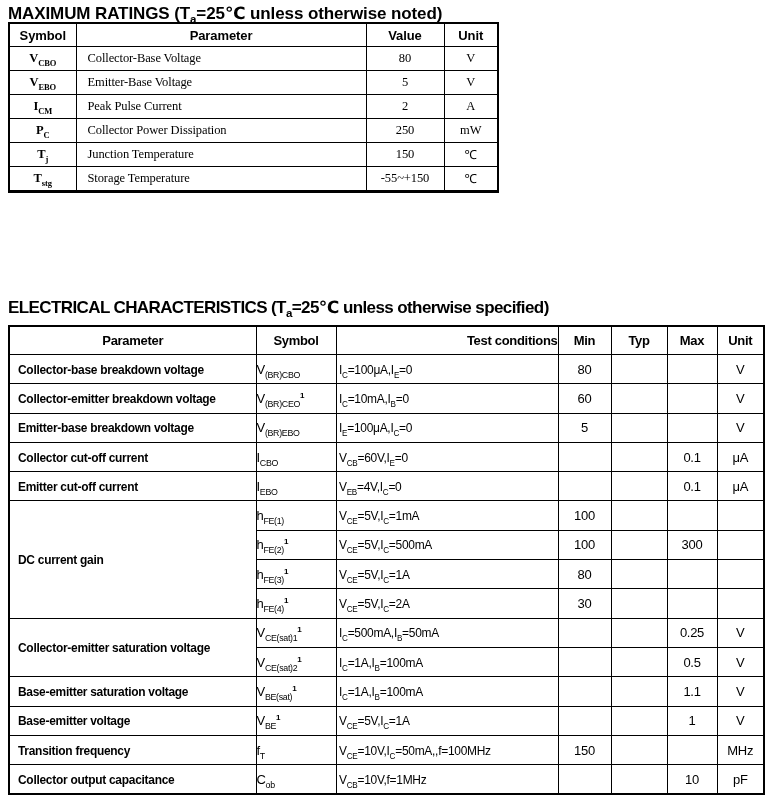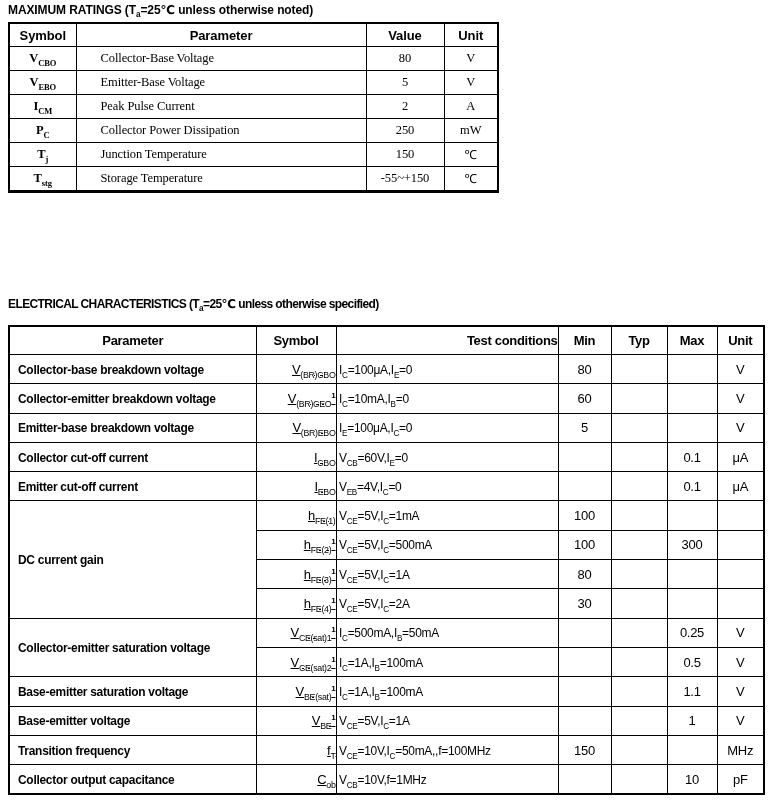--- a/index.html
+++ b/index.html
@@ -7,46 +7,46 @@
     background: #ffffff;
     width: 771px; height: 805px;
     overflow: hidden;
     font-family: "Liberation Sans", "DejaVu Sans", sans-serif;
     color: #000;
   }
   .page { position: relative; width: 771px; height: 805px; background:#fff; }
 
   .sec-title {
     position: absolute; left: 8px;
-    font-weight: bold; font-size: 12px;
+    font-weight: bold; font-size: 17px;
     white-space: nowrap; letter-spacing: -0.1px;
   }
   #title1 { top: 3px; }
   #title2 { top: 297px; letter-spacing: -0.6px; }
 
   table { border-collapse: collapse; table-layout: fixed; position: absolute; }
   td, th { overflow: hidden; white-space: nowrap; vertical-align: middle; padding: 0; }
 
   
   #t1 { left: 8px; top: 22px; width: 489px; font-size: 12.5px; letter-spacing: -0.1px; border: 2px solid #000; border-bottom-width: 3px; }
   #t1 th, #t1 td { border: 1.5px solid #000; }
   #t1 th { height: 22px; font-size: 13px; font-weight: bold; text-align: center; }
   #t1 tbody td { height: 23px; font-family: Liberation Serif, serif; }
   #t1 .sym { text-align: center; font-weight: bold; }
-  #t1 .par { text-align: left; padding-left: 24px; }
+  #t1 .par { text-align: left; padding-left: 11px; }
   #t1 .val { text-align: center; }
 
   
   #t2 { left: 8px; top: 325px; width: 755px; font-size: 13px; letter-spacing: -0.3px; border: 2px solid #000; }
   #t2 th, #t2 td { border: 1px solid #000; }
   #t2 thead th { height: 27px; font-weight: bold; text-align: center; }
   #t2 thead th.h-left { text-align: right; padding-left: 9px; }
   #t2 tbody td { height: 28.3px; }
   #t2 .par2 { text-align: left; padding-left: 8px; font-weight: bold; }
-  #t2 .sym2 { text-align: right; text-decoration: underline; }
+  #t2 .sym2 { text-align: left; }
   #t2 .cond { text-align: left; padding-left: 2px; }
   #t2 .val2 { text-align: center; }
   #t2 sup { font-weight: bold; }
 
   .cx { display: inline-block; transform: scaleX(0.92); transform-origin: 0 50%; white-space: nowrap; }
 
   sub { font-size: 68%; line-height: 0; }
   sup { font-size: 62%; line-height: 0; }
 </style>
 </head>

